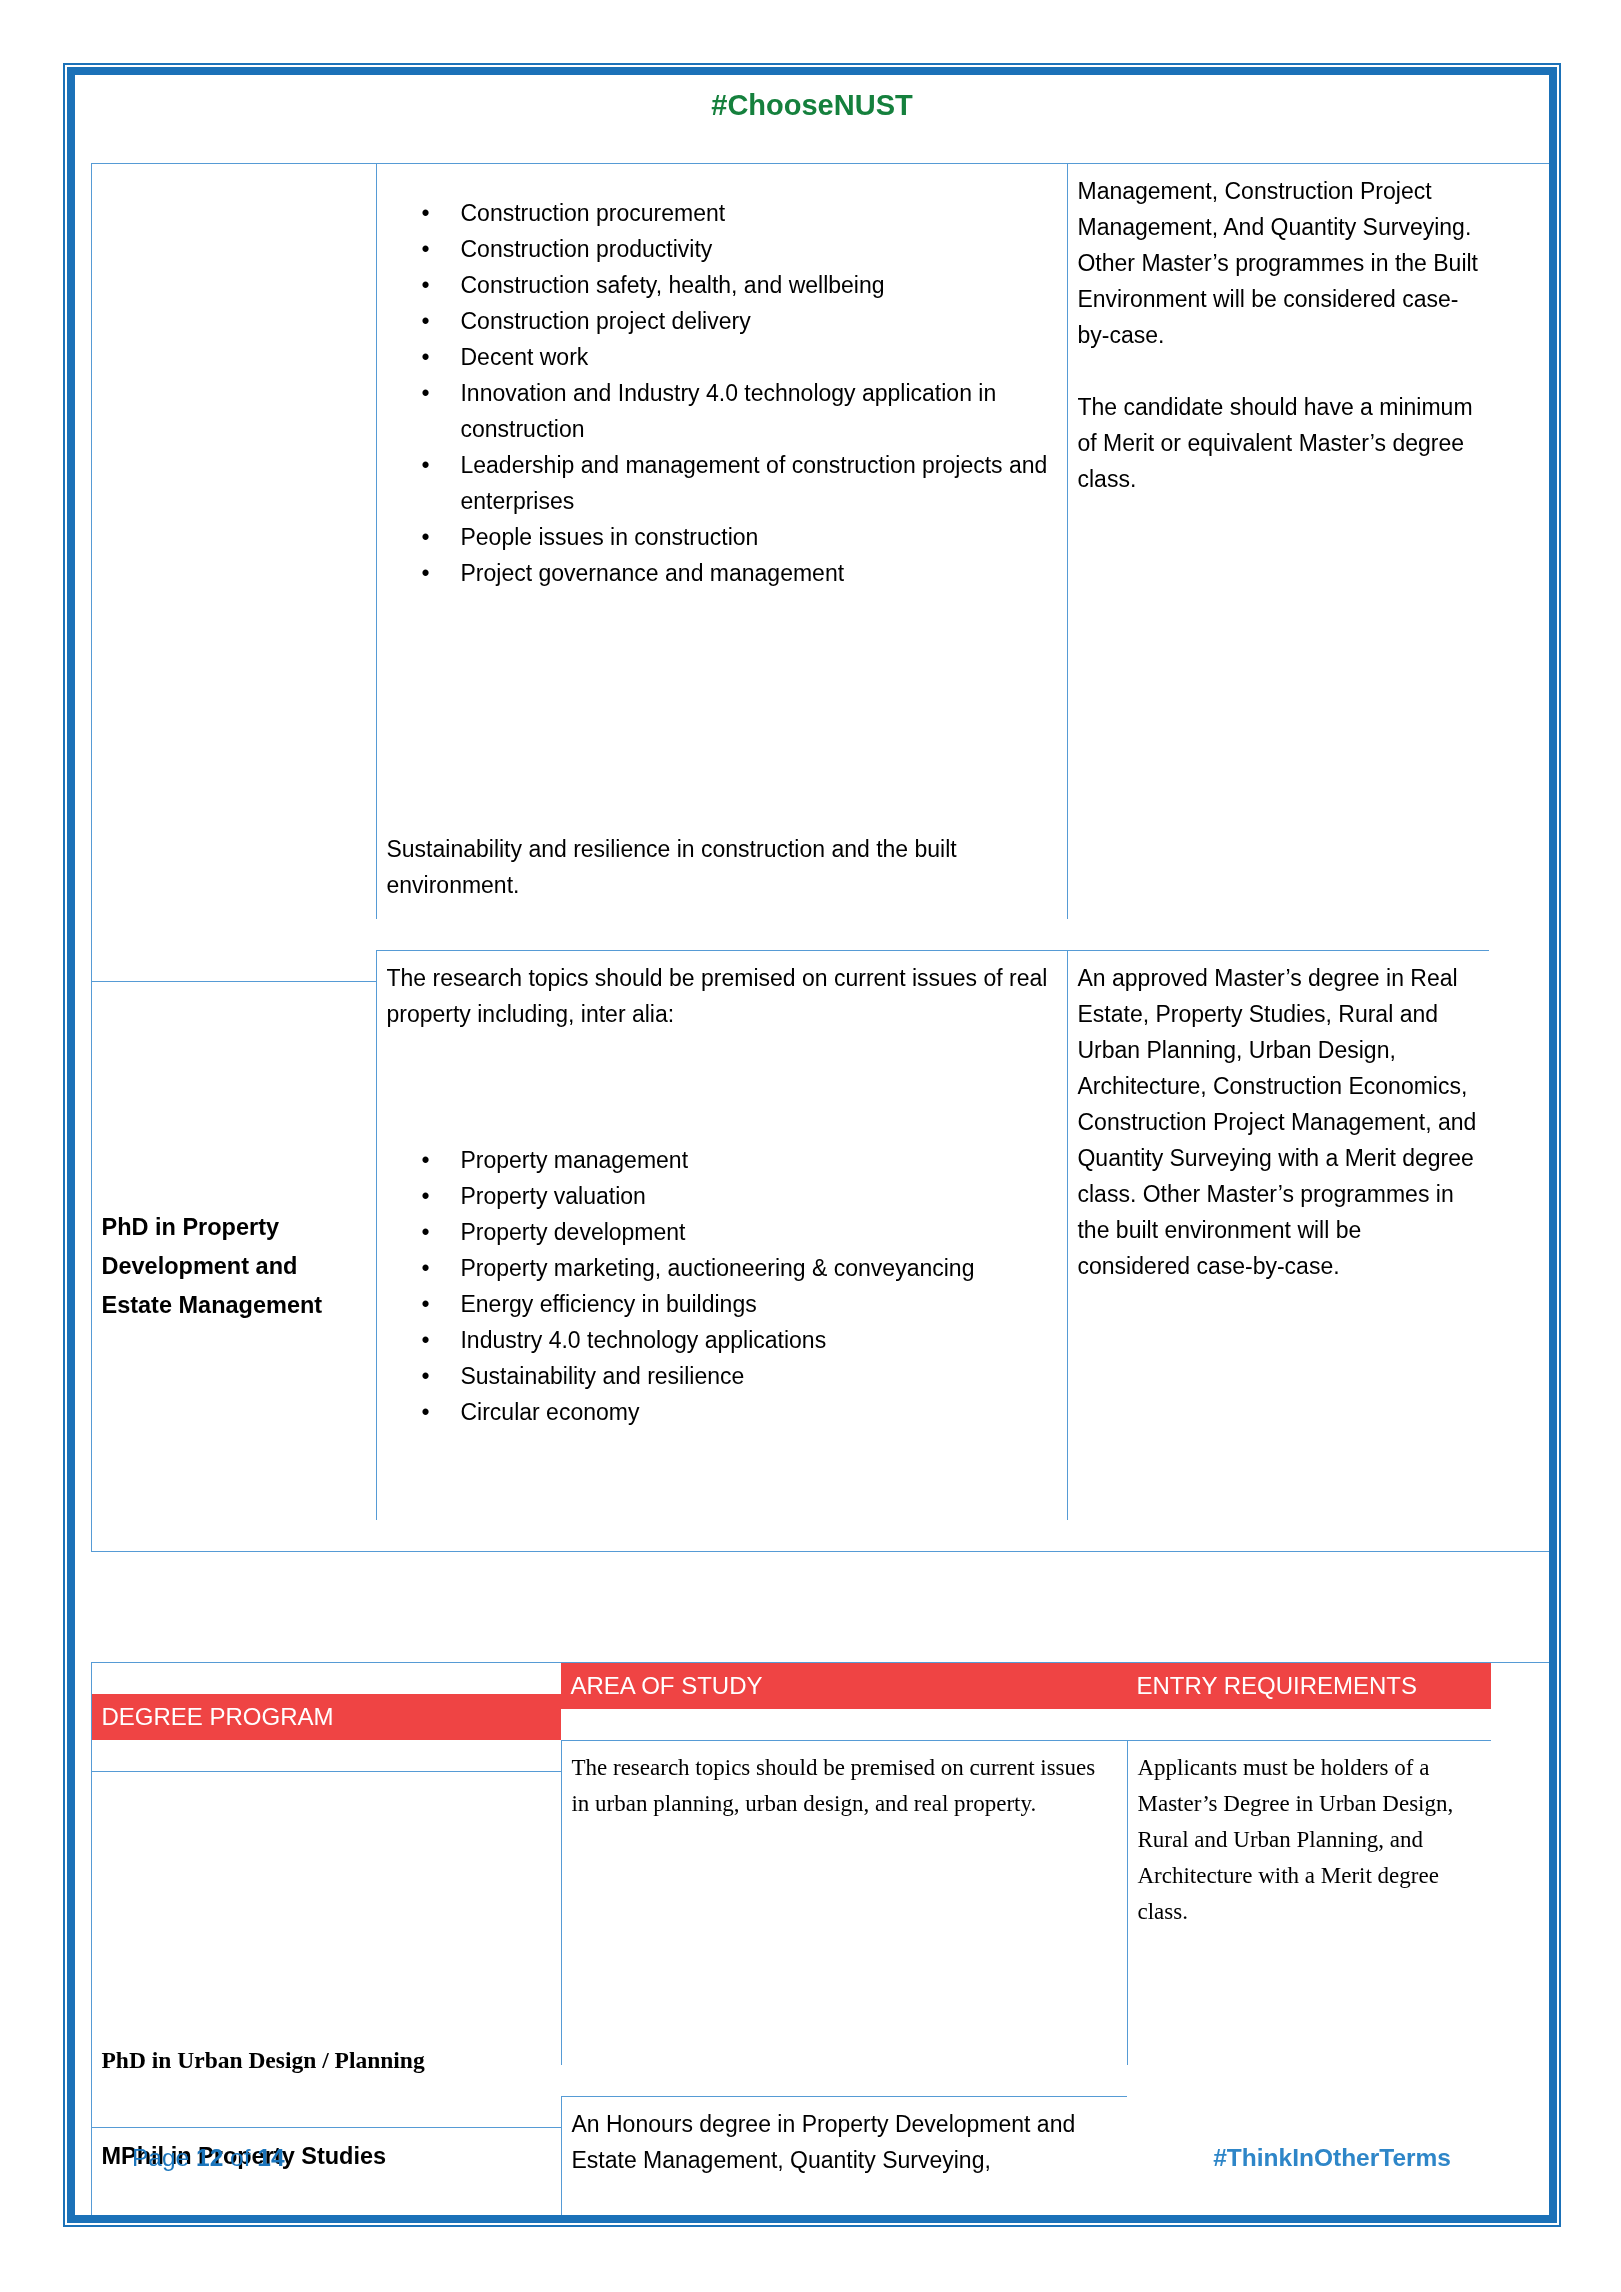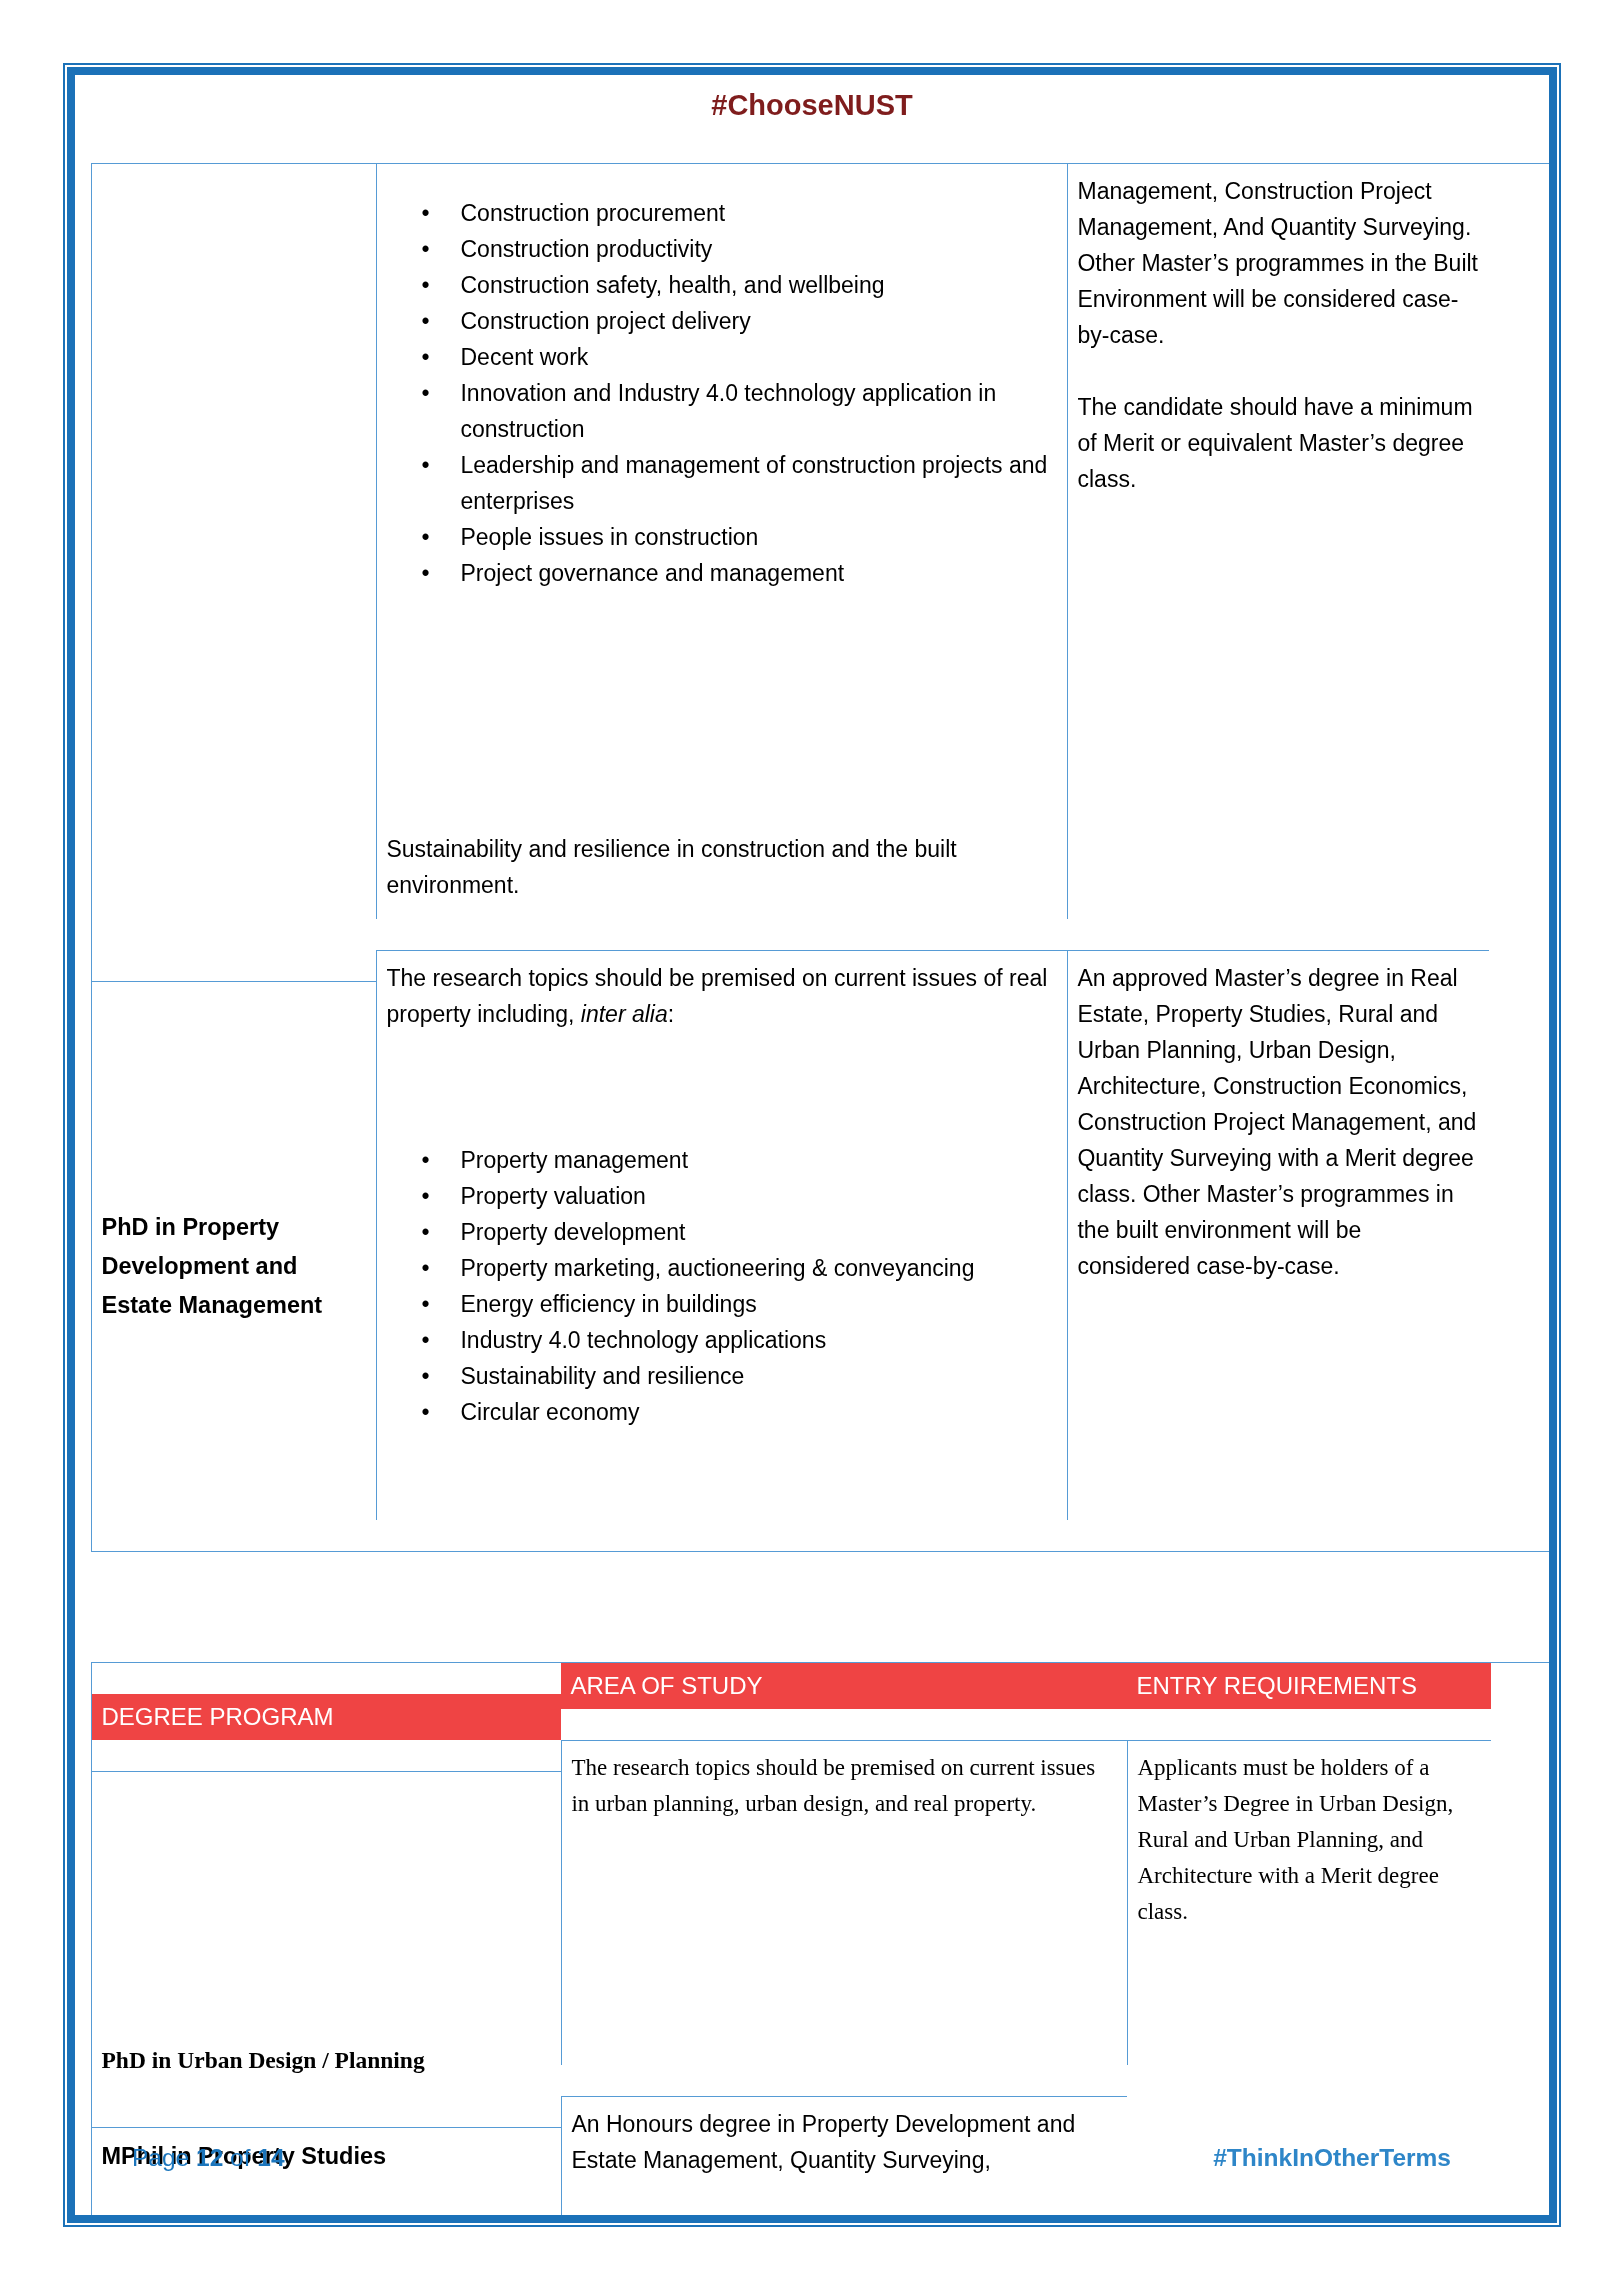--- a/index.html
+++ b/index.html
@@ -9,21 +9,21 @@
   }
   .frame{
     position:absolute;left:63px;top:63px;width:1498px;height:2164px;
     border:2.9px solid #1B71B8;box-sizing:border-box;padding:2px;
   }
   .frame-inner{
     width:100%;height:100%;border:8.8px solid #1B71B8;box-sizing:border-box;
     position:relative;overflow:hidden;
   }
   .page-header{
-    text-align:center;margin-top:13.7px;font-size:29px;font-weight:bold;color:#7f1d1d;
+    text-align:center;margin-top:13.7px;font-size:29px;font-weight:bold;color:#15803d;
     letter-spacing:0px;
   }
   
   .tbl{
     margin-left:15.7px;width:1588px;display:grid;box-sizing:border-box;
     border:1px solid #569BD5;
   }
   .t1{grid-template-columns:284px 691px 422px;margin-top:41px;}
   .t2{grid-template-columns:469px 566px 364px;margin-top:110px;}
   .c{
@@ -43,21 +43,21 @@
   .flexcol{display:flex;flex-direction:column;}
   .bul{margin:0;padding:0;list-style:none;}
   .bul li{position:relative;padding-left:74px;}
   .bul li::before{content:"\2022";position:absolute;left:35px;}
   .pad-top-lg{padding-top:31px;}
   .pad-top-sm{padding-top:9.8px;}
   .area-footer{margin:0 0 9.8px 0;margin-top:auto;}
   .entry-p1{margin:0 0 36px 0;}
   .entry-p2{margin:0;}
   .intro{margin:0;}
-  .intro .it{font-style:italic;}
+  .intro .it{}
   .bul-offset{margin-top:110px;}
   
   .head{
     background:#ef4444;color:#ffffff;font-size:24px;display:flex;align-items:center;
     border:none;padding:0 9.8px;font-weight:normal;
   }
   
   .footer{
     position:absolute;left:0;right:4px;bottom:43px;
     display:flex;justify-content:space-between;align-items:baseline;

